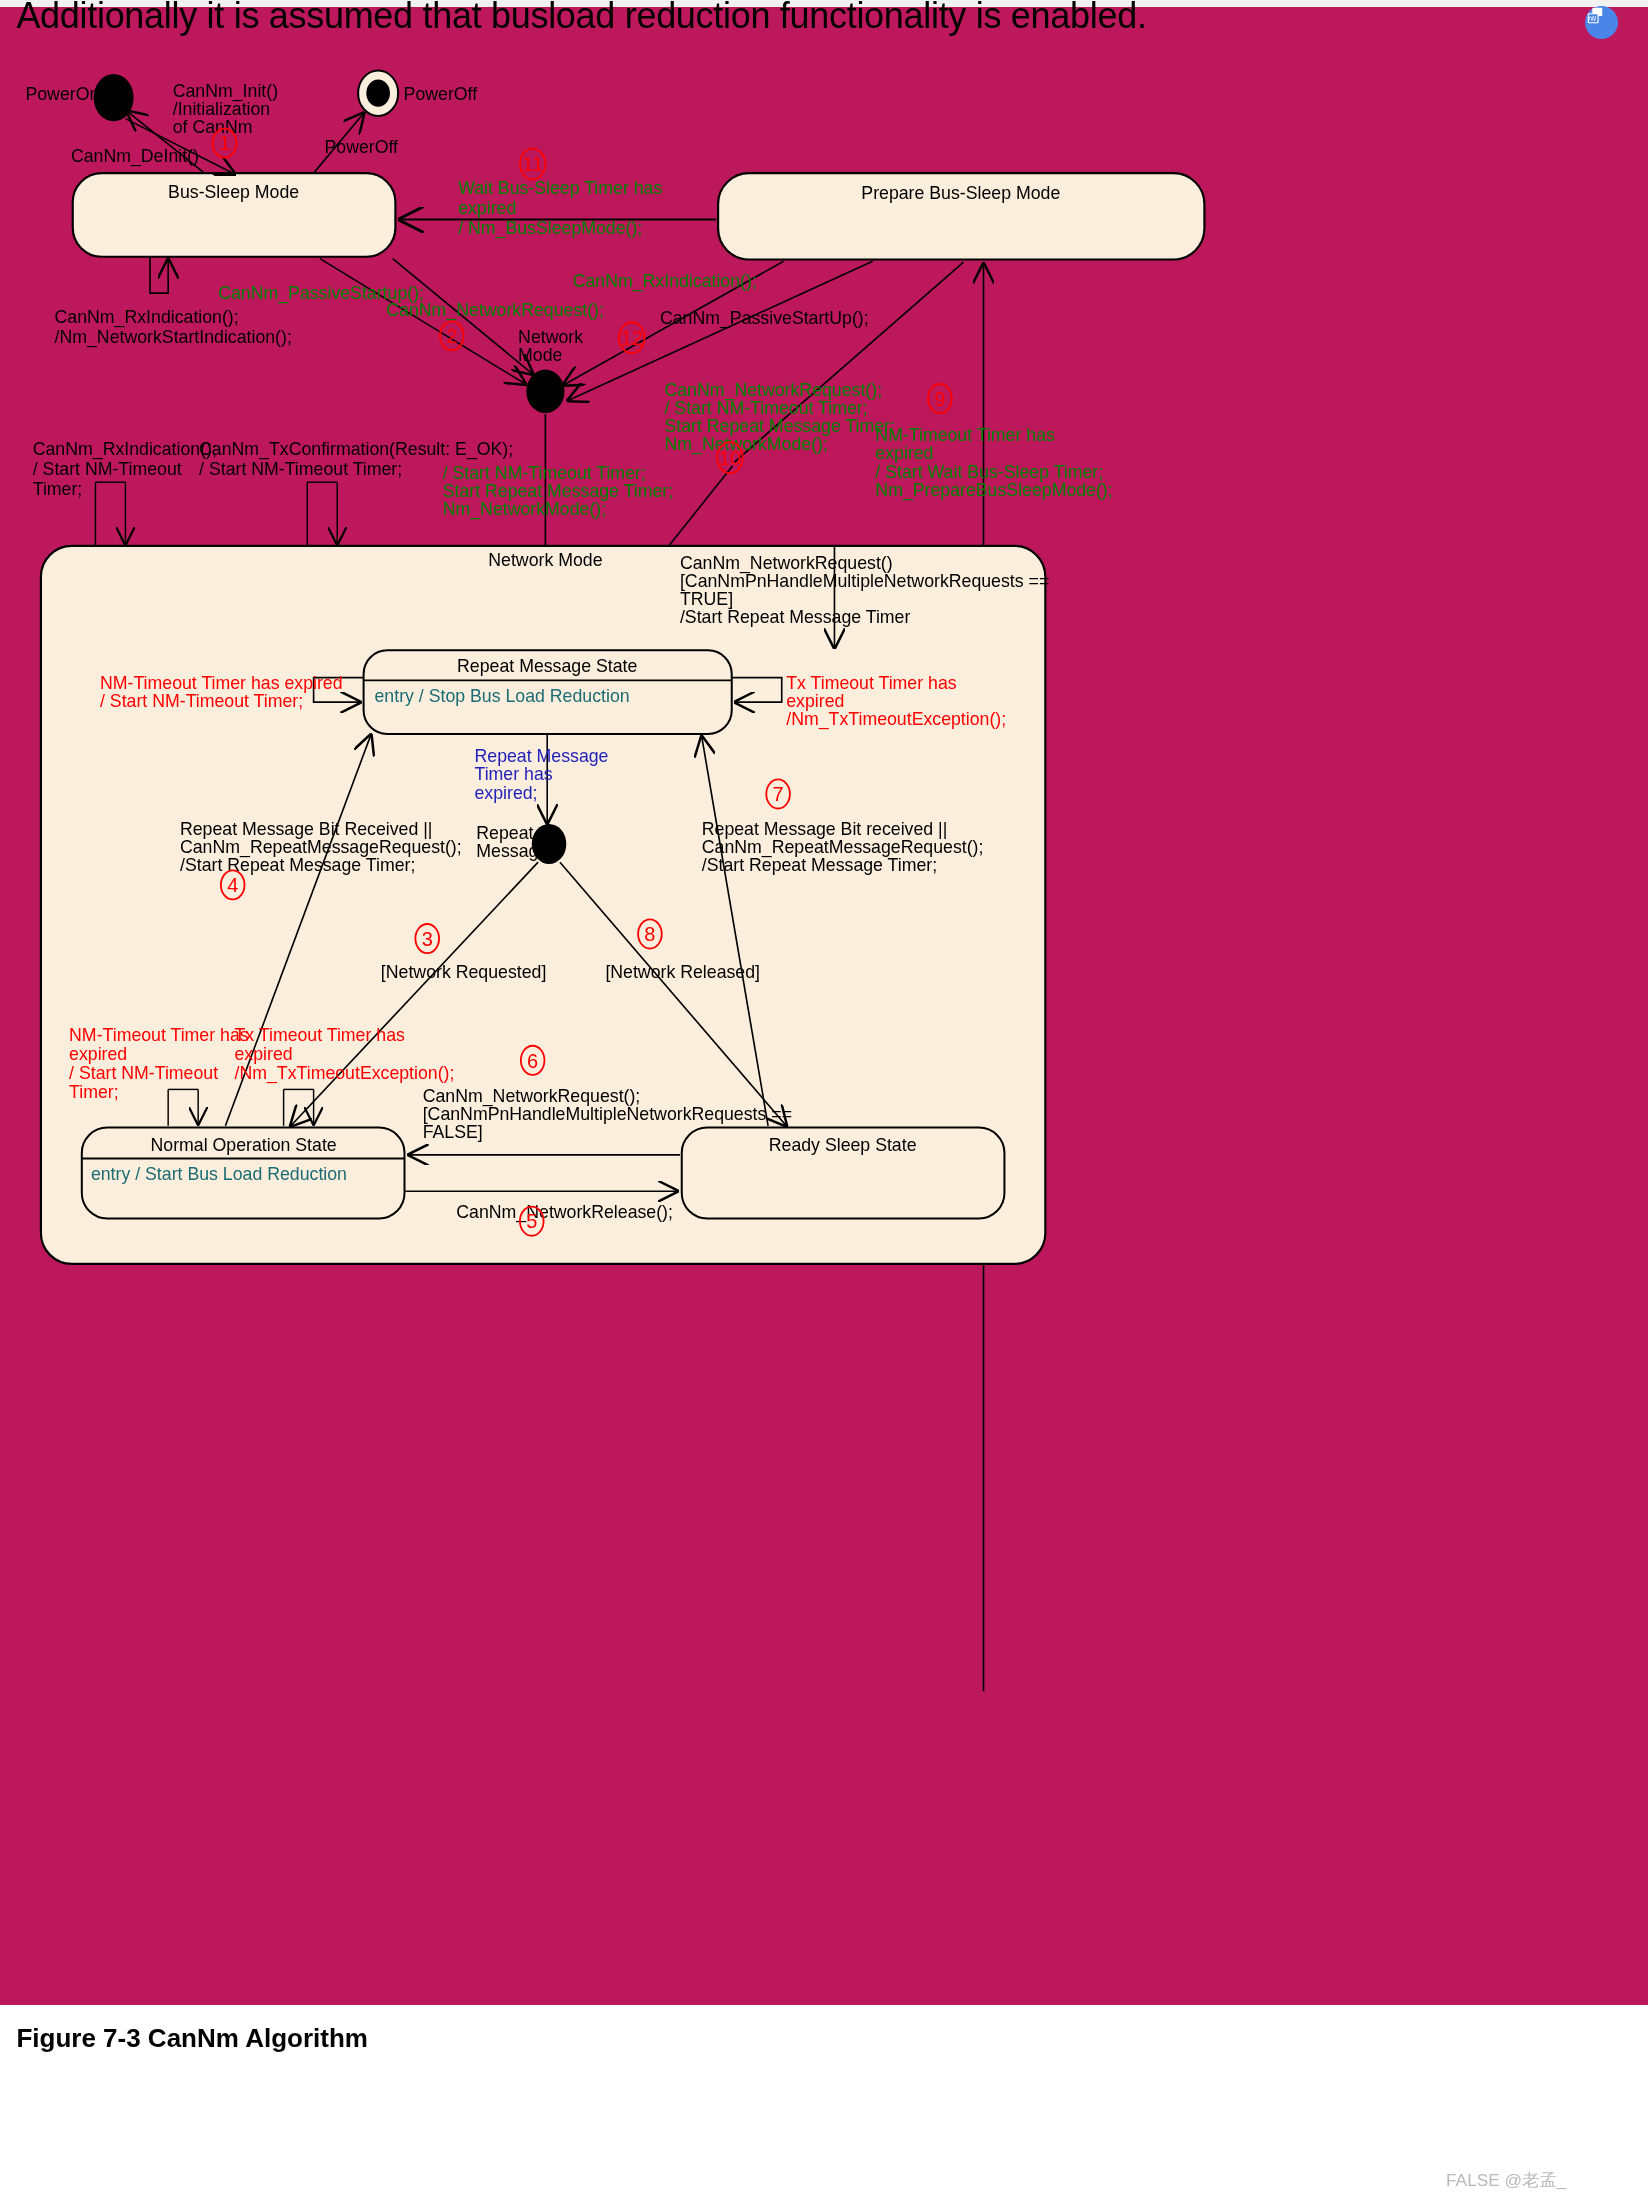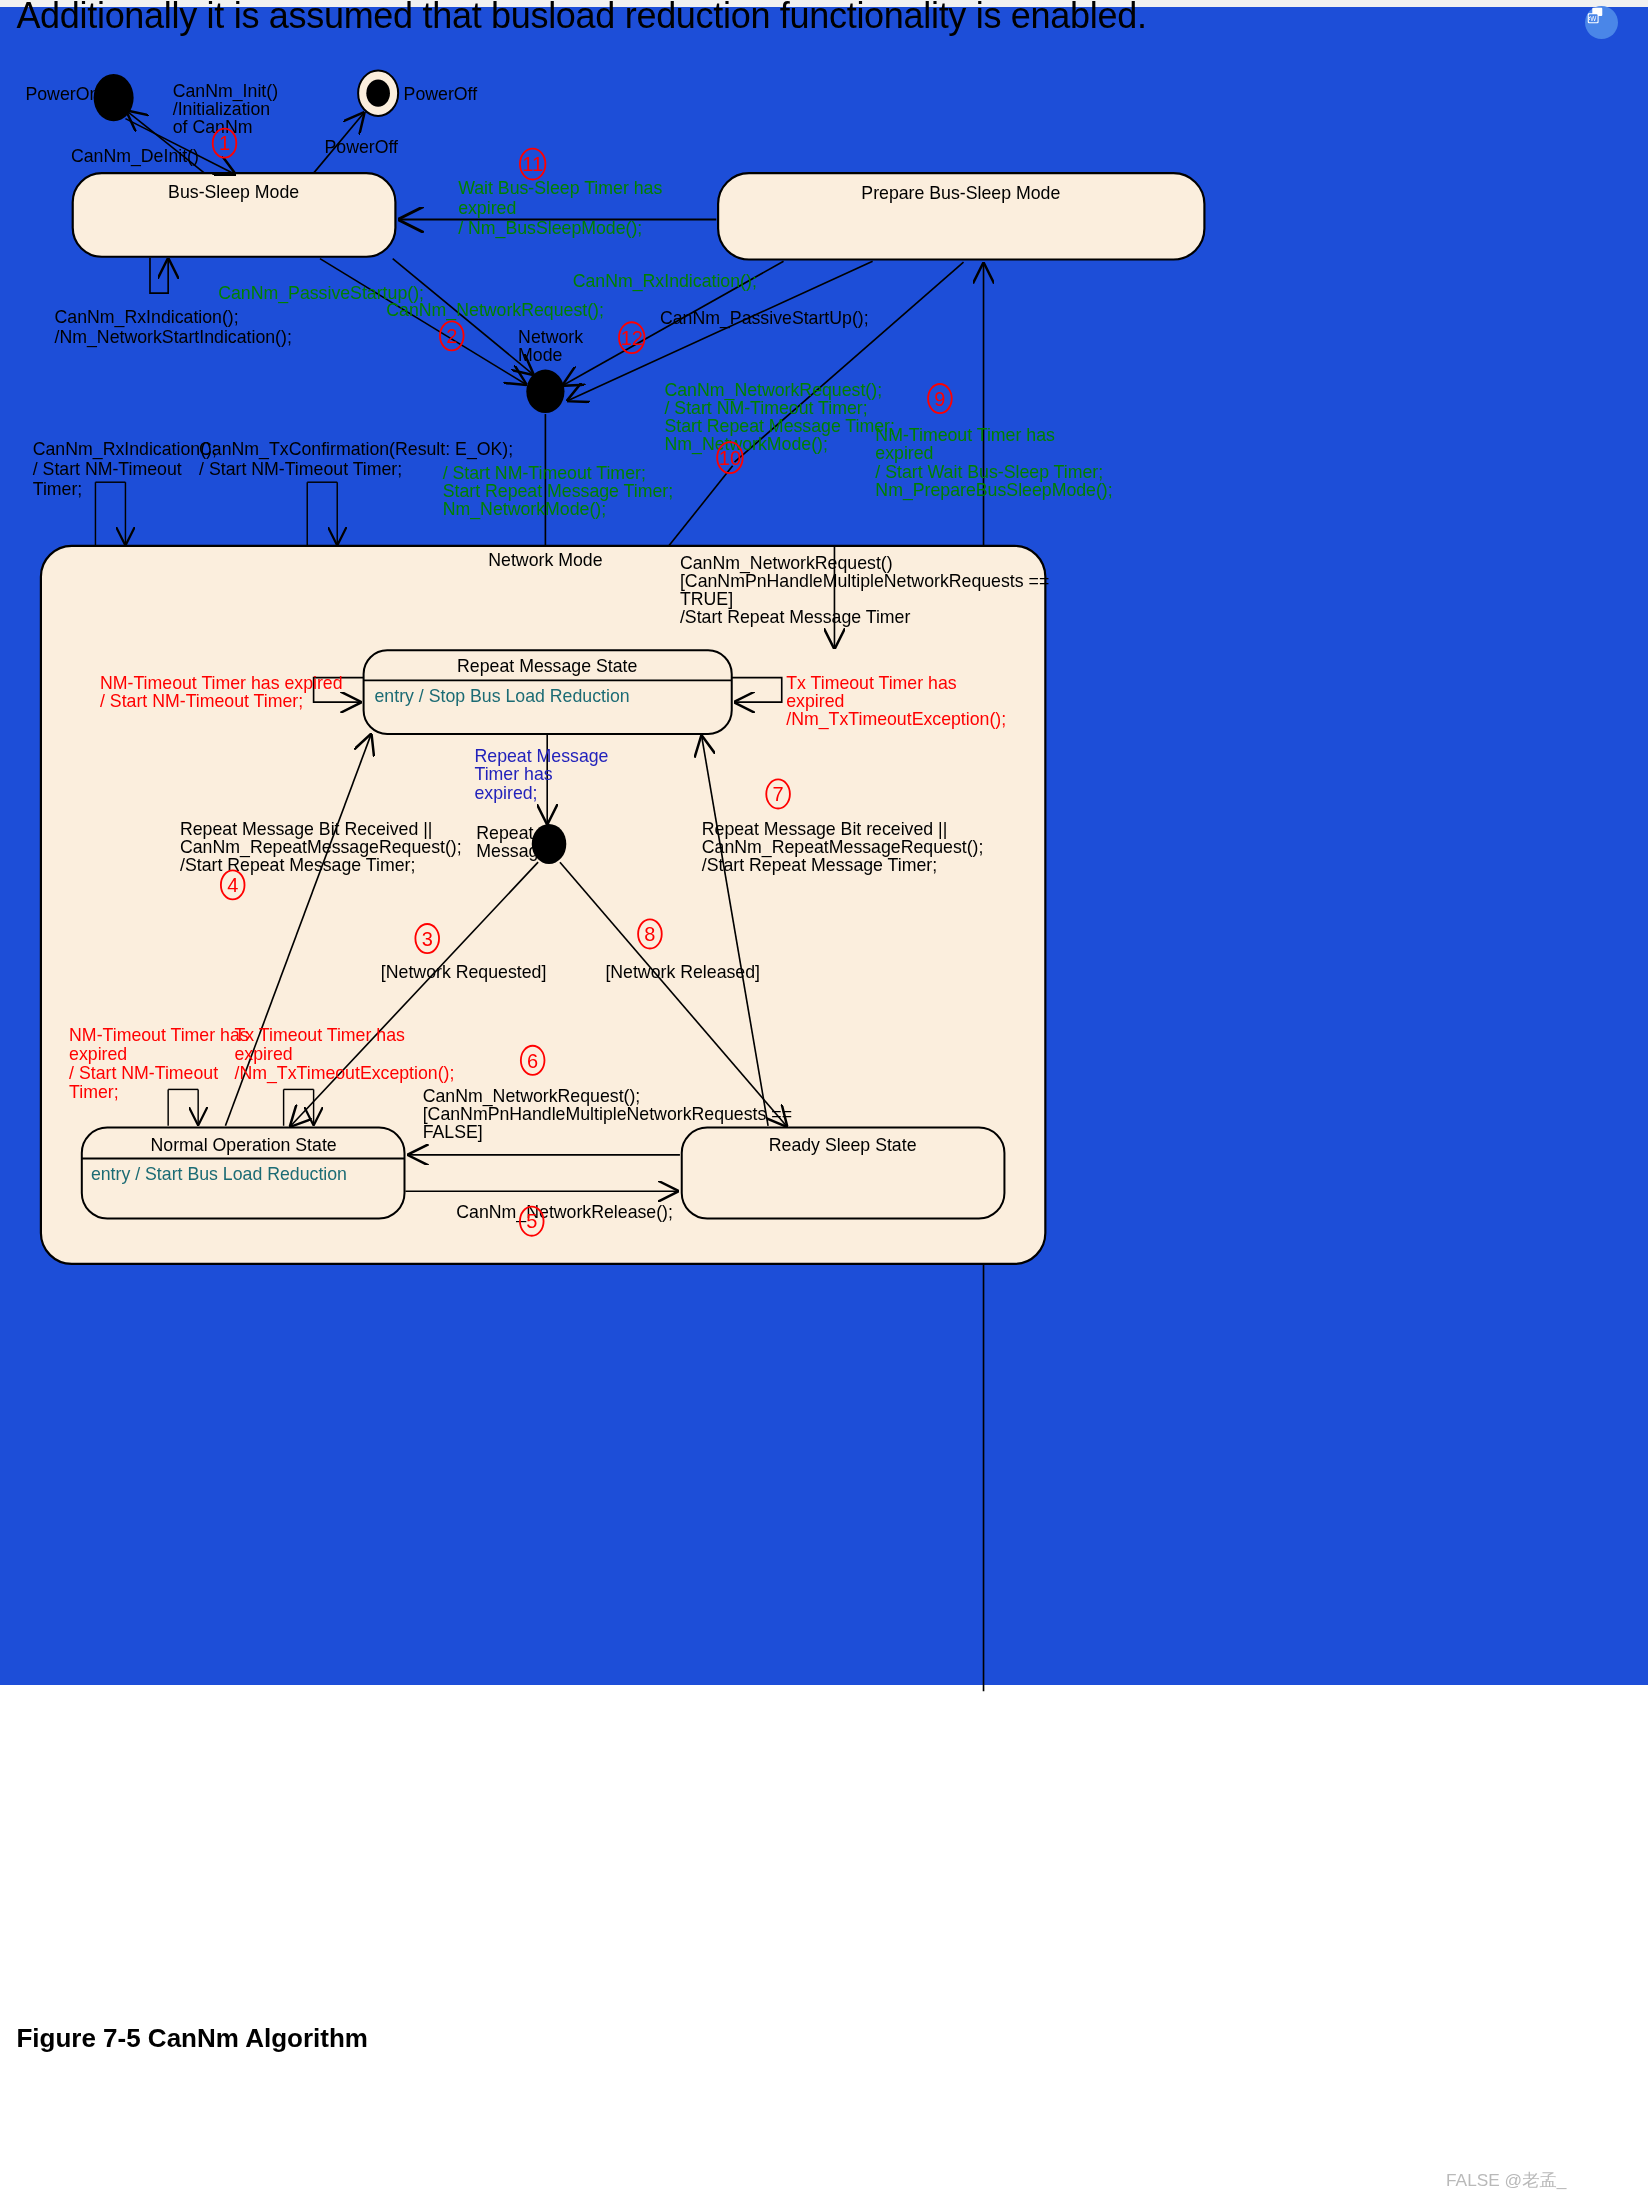--- a/index.html
+++ b/index.html
@@ -1,18 +1,18 @@
 <!DOCTYPE html>
 <html style="font-size:14.5px"><head>
 <meta charset="utf-8">
 <style>
   html,body{margin:0;padding:0;background:#ffffff;}
   body{width:1648px;height:2207px;position:relative;overflow:hidden;
        font-family:"Liberation Sans","DejaVu Sans",sans-serif;}
-  #page{position:relative;width:1648px;height:1685px;background:#1d4ed8;}
+  #page{position:relative;width:1648px;height:2005px;background:#be185d;}
   .topbar{position:absolute;left:0;top:0;width:1648px;height:7.3px;background:#f1f1f1;}
   .heading{position:absolute;left:16.4px;top:-5.5px;font-size:36px;color:#000;
            letter-spacing:-0.3px;white-space:nowrap;}
   .doc-icon{position:absolute;left:1585px;top:5.5px;width:33px;height:33px;border-radius:50%;
             background:#4a86e8;display:flex;align-items:center;justify-content:center;}
   .caption{position:absolute;left:16.4px;top:2023px;font-size:26px;font-weight:bold;color:#000;}
   .watermark{position:absolute;left:1446px;top:2168px;font-size:17.3px;color:#b9b9b9;}
   svg{position:absolute;left:0;top:0;}
   text{font-family:"Liberation Sans","DejaVu Sans",sans-serif;}
   .t{font-size:19.5px;fill:#000;}
@@ -274,16 +274,16 @@
 
     <path d="M446,1310 L745,1310" fill="none" stroke="#000" stroke-width="1.8" marker-end="url(#ah)"></path>
     <text class="t" x="502" y="1340">CanNm_NetworkRelease();</text>
     <g>
       <ellipse cx="585" cy="1343" rx="13" ry="16" fill="none" stroke="#ff0000" stroke-width="2"></ellipse>
       <text class="num" x="585" y="1351" text-anchor="middle">5</text>
     </g>
 
   </svg>
 
-  <div class="caption">Figure 7-5 CanNm Algorithm</div>
+  <div class="caption">Figure 7-3 CanNm Algorithm</div>
   <div class="watermark">FALSE @老孟_</div>
 </div>
 
 
 </body></html>

